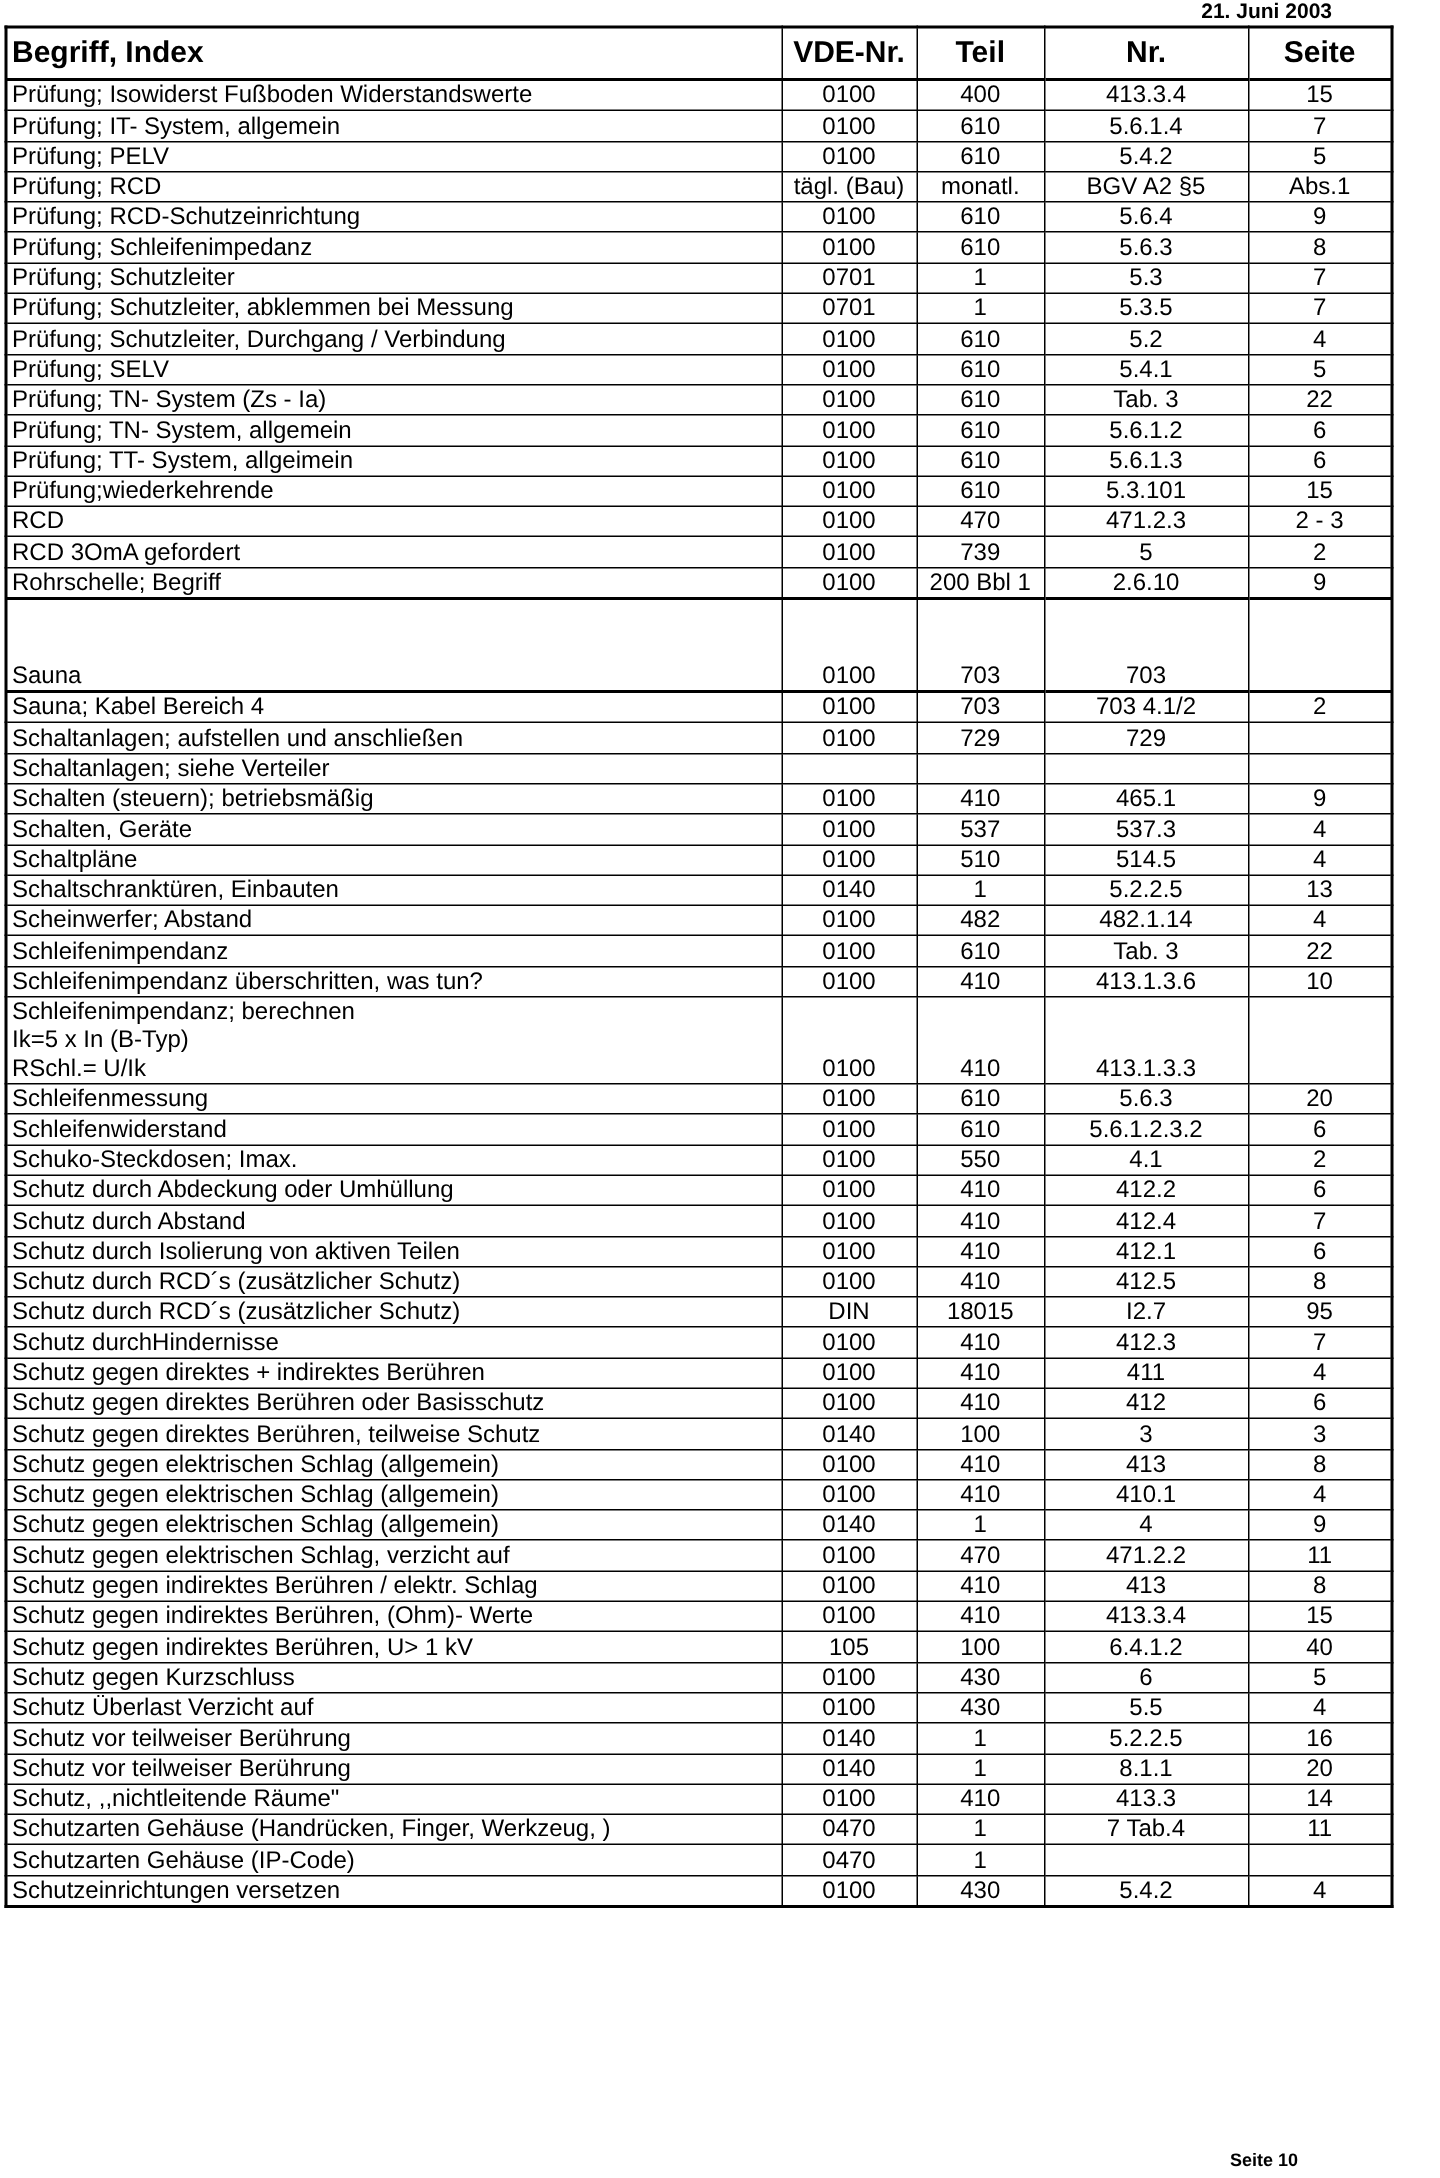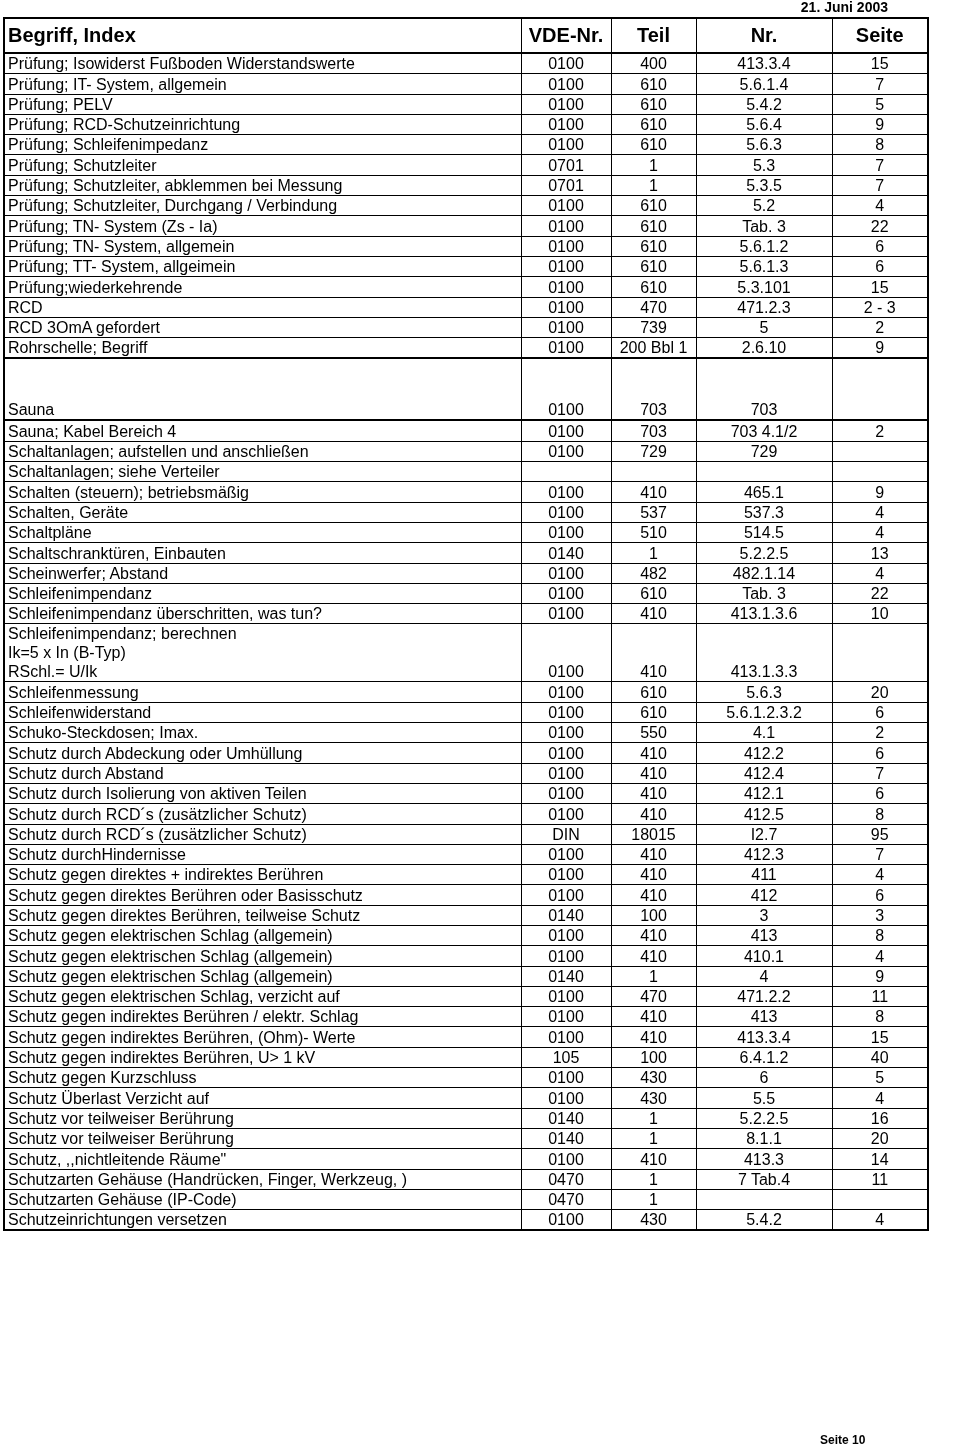--- a/index.html
+++ b/index.html
@@ -57,20 +57,27 @@
         <td class="cc">7</td>
       </tr>
       <tr>
         <td>Prüfung; PELV</td>
         <td class="cc">0100</td>
         <td class="cc">610</td>
         <td class="cc">5.4.2</td>
         <td class="cc">5</td>
       </tr>
       <tr>
+        <td>Prüfung; RCD</td>
+        <td class="cc">tägl. (Bau)</td>
+        <td class="cc">monatl.</td>
+        <td class="cc">BGV A2 §5</td>
+        <td class="cc">Abs.1</td>
+      </tr>
+      <tr>
         <td>Prüfung; RCD-Schutzeinrichtung</td>
         <td class="cc">0100</td>
         <td class="cc">610</td>
         <td class="cc">5.6.4</td>
         <td class="cc">9</td>
       </tr>
       <tr>
         <td>Prüfung; Schleifenimpedanz</td>
         <td class="cc">0100</td>
         <td class="cc">610</td>
@@ -90,20 +97,27 @@
         <td class="cc">1</td>
         <td class="cc">5.3.5</td>
         <td class="cc">7</td>
       </tr>
       <tr>
         <td>Prüfung; Schutzleiter, Durchgang / Verbindung</td>
         <td class="cc">0100</td>
         <td class="cc">610</td>
         <td class="cc">5.2</td>
         <td class="cc">4</td>
+      </tr>
+      <tr>
+        <td>Prüfung; SELV</td>
+        <td class="cc">0100</td>
+        <td class="cc">610</td>
+        <td class="cc">5.4.1</td>
+        <td class="cc">5</td>
       </tr>
       <tr>
         <td>Prüfung; TN- System (Zs - Ia)</td>
         <td class="cc">0100</td>
         <td class="cc">610</td>
         <td class="cc">Tab. 3</td>
         <td class="cc">22</td>
       </tr>
       <tr>
         <td>Prüfung; TN- System, allgemein</td>

